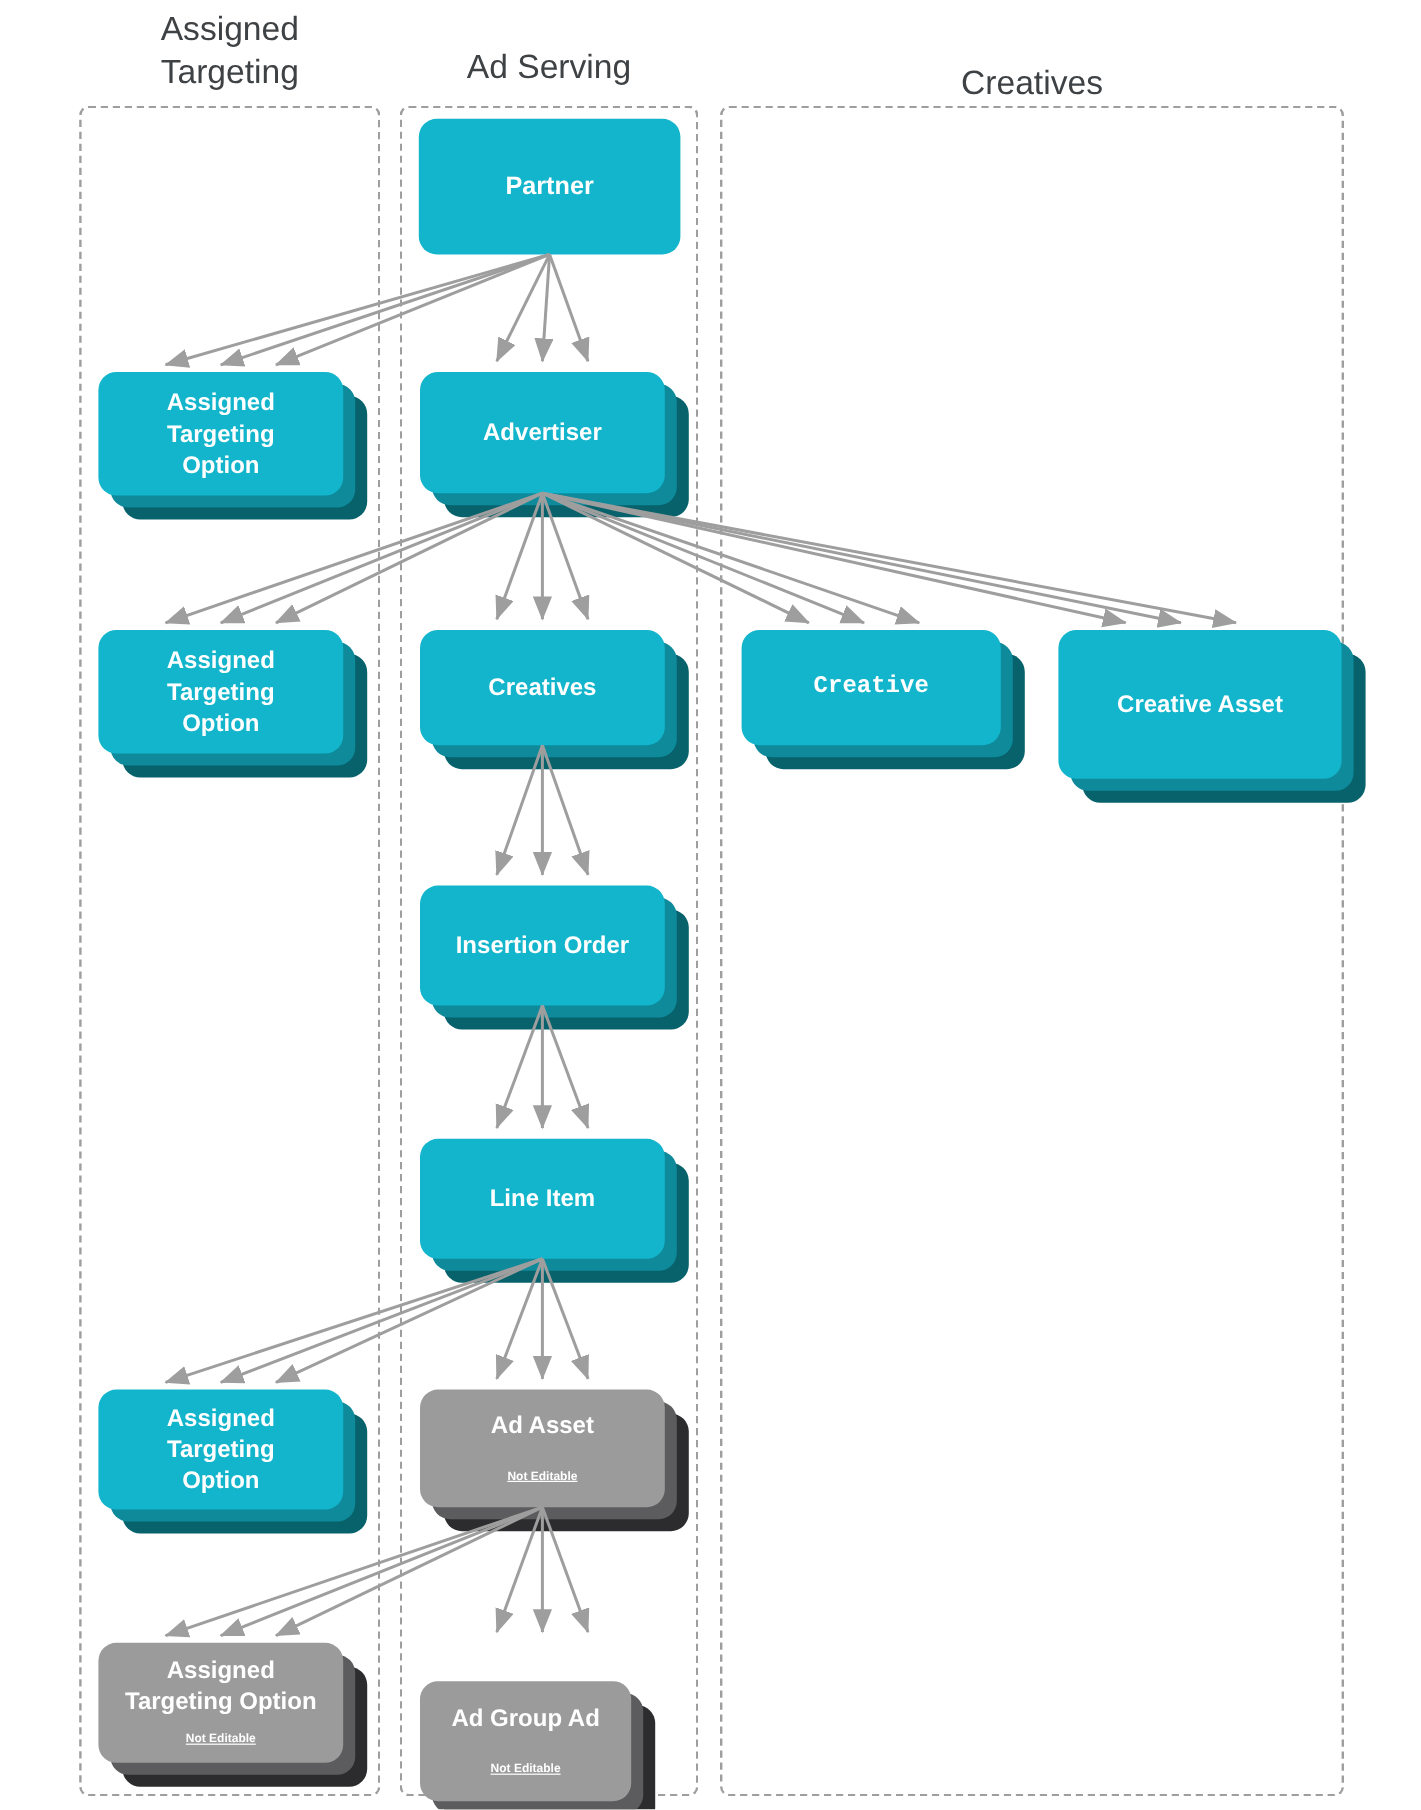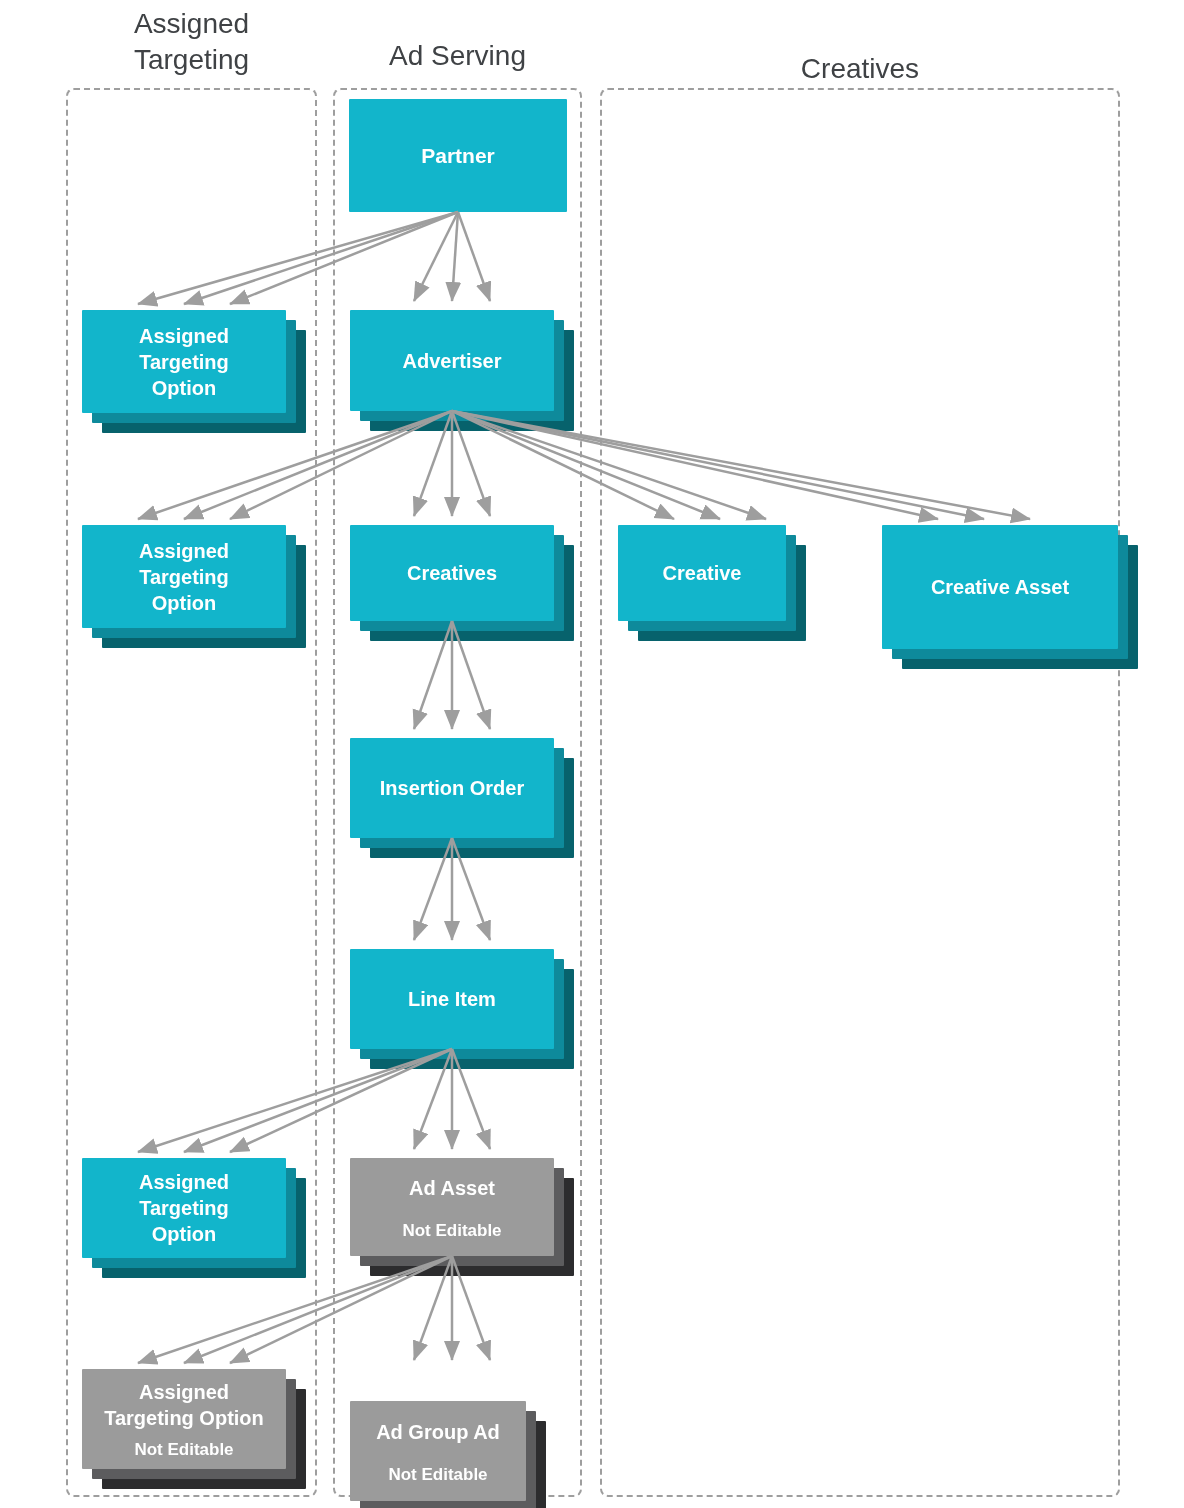--- a/index.html
+++ b/index.html
@@ -37,21 +37,21 @@
   }
   #title-left  { left: 66px;  top: 6px;  width: 251px; }
   #title-mid   { left: 333px; top: 38px; width: 249px; }
   #title-right { left: 600px; top: 51px; width: 520px; }
 
   
   .node { position: absolute; }
   .node .layer {
     position: absolute;
     inset: 0;
-    border-radius: 1px;
+    border-radius: 15px;
   }
   .node .layer.back { transform: translate(20px, 20px); }
   .node .layer.mid  { transform: translate(10px, 10px); }
   .node.editable .layer.front { background: var(--ed-front, #12b5cb); }
   .node.editable .layer.mid   { background: var(--ed-mid, #0e8a9b); }
   .node.editable .layer.back  { background: var(--ed-back, #07626c); }
   .node.noteditable .layer.front { background: var(--ne-front, #9b9b9b); }
   .node.noteditable .layer.mid   { background: var(--ne-mid, #5c5c5e); }
   .node.noteditable .layer.back  { background: var(--ne-back, #2c2c2e); }
 
@@ -65,34 +65,35 @@
   .node .label {
     color: var(--node-text, #ffffff);
     font-size: 20px;
     font-weight: 700;
     line-height: 26px;
     text-align: center;
     white-space: pre-line;
   }
   .node .sublabel {
     color: var(--node-text, #ffffff);
-    font-size: 17px;
+    font-size: 10px;
     font-weight: 700;
     line-height: 18px;
     text-align: center;
+    text-decoration: underline;
   }
   #n-partner .label { font-size: 21px; }
 
   
   #n-partner         { left: 349px; top: 99px;   width: 218px; height: 113px; }
   #n-advertiser      { left: 350px; top: 310px;  width: 204px; height: 101px; text-decoration: underline; }
   #n-ato1            { left: 82px;  top: 310px;  width: 204px; height: 103px; }
   #n-ato2            { left: 82px;  top: 525px;  width: 204px; height: 103px; }
   #n-campaign        { left: 350px; top: 525px;  width: 204px; height: 96px; }
-  #n-creative        { left: 618px; top: 525px;  width: 168px; height: 96px; }
+  #n-creative        { left: 618px; top: 525px;  width: 216px; height: 96px; font-family: Liberation Mono, monospace; }
   #n-creative-asset  { left: 882px; top: 525px;  width: 204px; height: 124px; padding-left: 32px; }
   #n-insertion-order { left: 350px; top: 738px;  width: 204px; height: 100px; }
   #n-line-item       { left: 350px; top: 949px;  width: 204px; height: 100px; }
   #n-ato3            { left: 82px;  top: 1158px; width: 204px; height: 100px; }
   #n-ad-group        { left: 350px; top: 1158px; width: 204px; height: 98px; }
   #n-ato-ne          { left: 82px;  top: 1369px; width: 204px; height: 100px; }
   #n-ad-group-ad     { left: 350px; top: 1369px; width: 176px; height: 100px; margin-top: 32px; }
   #n-ato-ne .layer.front { gap: 10px; }
 
   

